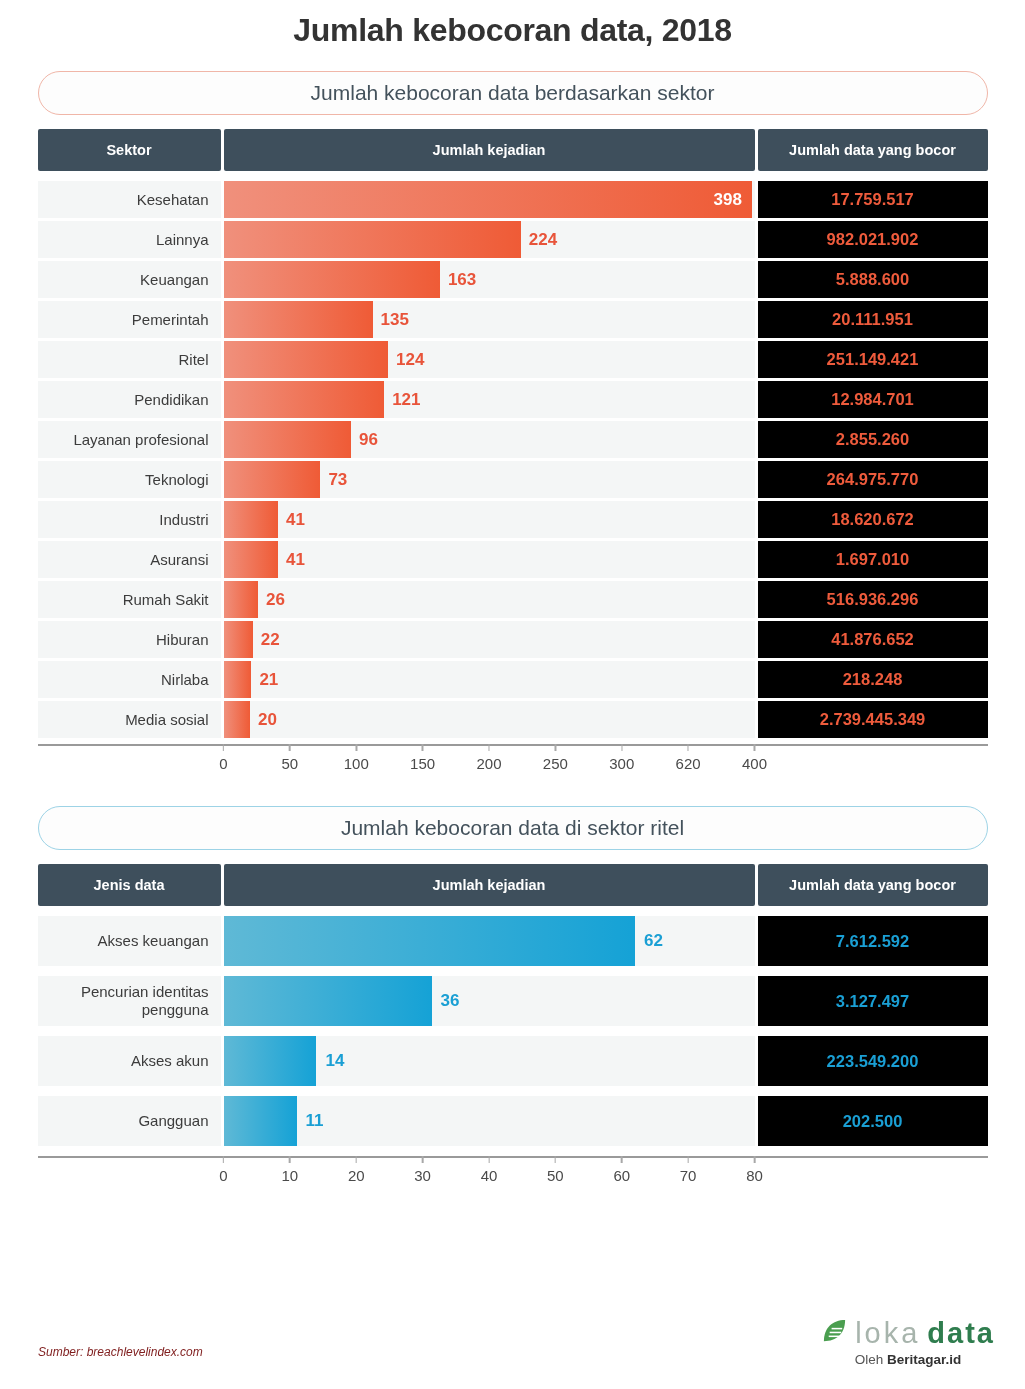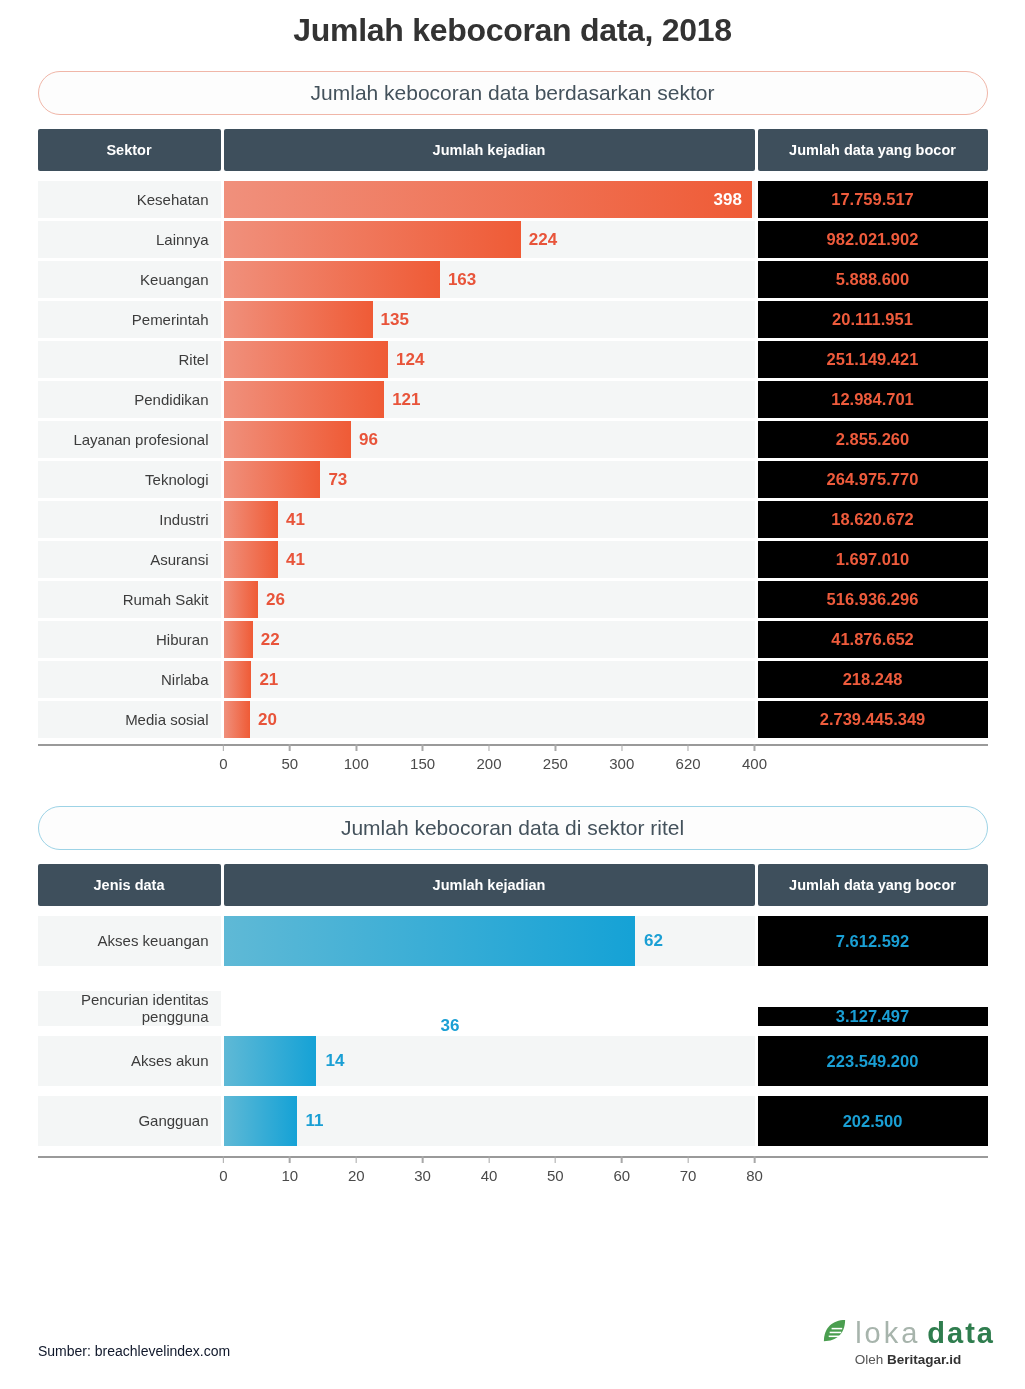--- a/index.html
+++ b/index.html
@@ -146,22 +146,23 @@
 
   
   .footer {
     position: absolute;
     left: 0; right: 0; bottom: 0;
     height: 84px;
   }
   .source {
     position: absolute;
     left: 38px; bottom: 30px;
-    font-size: 14px;
-    color: #0f172a;
+    font-size: 12px;
+    color: #7f1d1d;
+    font-style: italic;
   }
   .logo {
     position: absolute;
     right: 30px; bottom: 22px;
     text-align: center;
   }
   .logo-main {
     display: flex;
     align-items: center;
     justify-content: flex-end;
@@ -391,21 +392,21 @@
   <div class="rows" id="rows-2" style="margin-top:10px;">
       <div class="row" style="height: 50px; margin-bottom: 10px;">
         <div class="cell-label">Akses keuangan</div>
         <div class="cell-bars">
           <div class="bar bar-blue" style="width: 411.525px;">
             <span class="bar-num num-outside-blue">62</span>
           </div>
         </div>
         <div class="cell-value val-blue">7.612.592</div>
       </div>
-      <div class="row" style="height: 50px; margin-bottom: 10px; align-items: flex-end;">
+      <div class="row" style="height: 50px; margin-bottom: 10px;">
         <div class="cell-label">Pencurian identitas pengguna</div>
         <div class="cell-bars">
           <div class="bar bar-blue" style="width: 208px;">
             <span class="bar-num num-outside-blue">36</span>
           </div>
         </div>
         <div class="cell-value val-blue">3.127.497</div>
       </div>
       <div class="row" style="height: 50px; margin-bottom: 10px;">
         <div class="cell-label">Akses akun</div>

